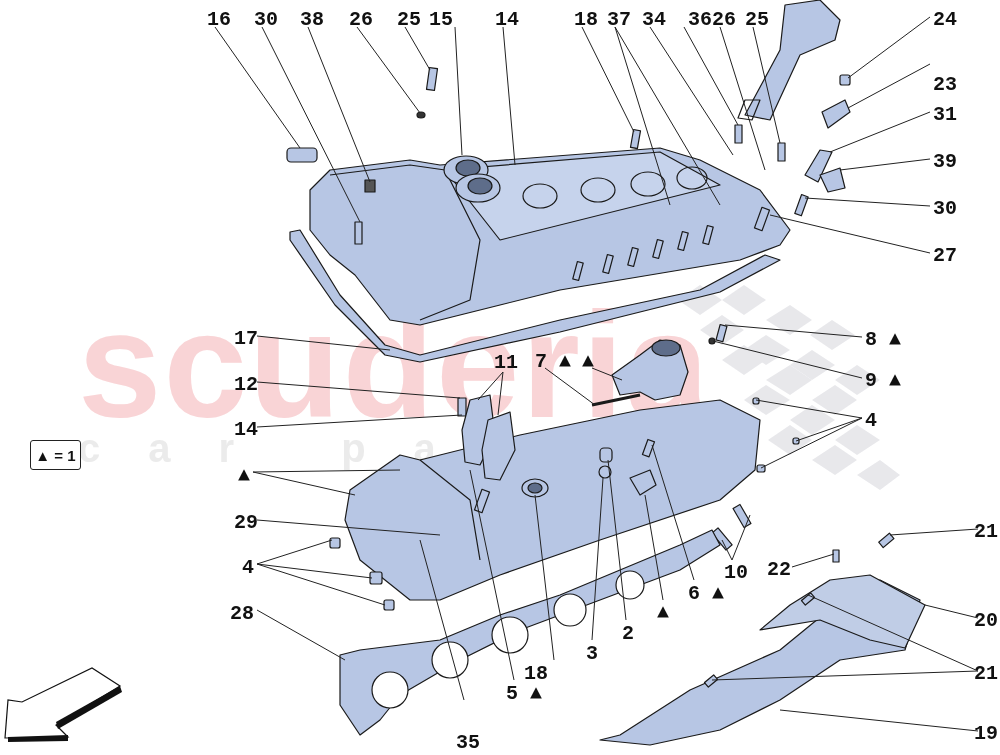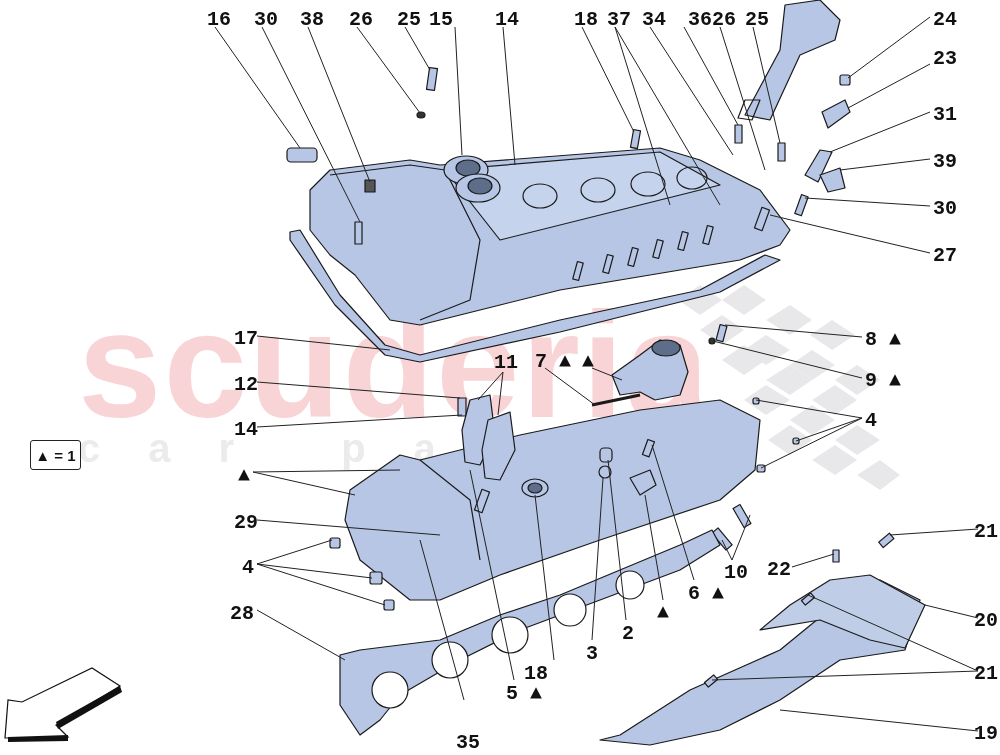--- a/index.html
+++ b/index.html
@@ -223,21 +223,21 @@
     <span class="callout" style="left:397px;top:10px;">25</span>
     <span class="callout" style="left:429px;top:10px;text-align:center;">15</span>
     <span class="callout" style="left:495px;top:10px;">14</span>
     <span class="callout" style="left:574px;top:10px;">18</span>
     <span class="callout" style="left:607px;top:10px;">37</span>
     <span class="callout" style="left:642px;top:10px;">34</span>
     <span class="callout" style="left:659px;top:10px;margin-left:29px;">36</span>
     <span class="callout" style="left:712px;top:10px;">26</span>
     <span class="callout" style="left:745px;top:10px;">25</span>
     <span class="callout" style="left:933px;top:10px;">24</span>
-    <span class="callout" style="left:933px;top:49px;">23</span>
+    <span class="callout" style="left:933px;top:75px;">23</span>
     <span class="callout" style="left:933px;top:105px;">31</span>
     <span class="callout" style="left:933px;top:152px;">39</span>
     <span class="callout" style="left:933px;top:199px;">30</span>
     <span class="callout" style="left:933px;top:246px;">27</span>
     <span class="callout" style="left:865px;top:330px;">8 ▲</span>
     <span class="callout" style="left:865px;top:371px;">9 ▲</span>
     <span class="callout" style="left:865px;top:411px;">4</span>
     <span class="callout" style="left:234px;top:329px;">17</span>
     <span class="callout" style="left:234px;top:375px;">12</span>
     <span class="callout" style="left:234px;top:420px;">14</span>

